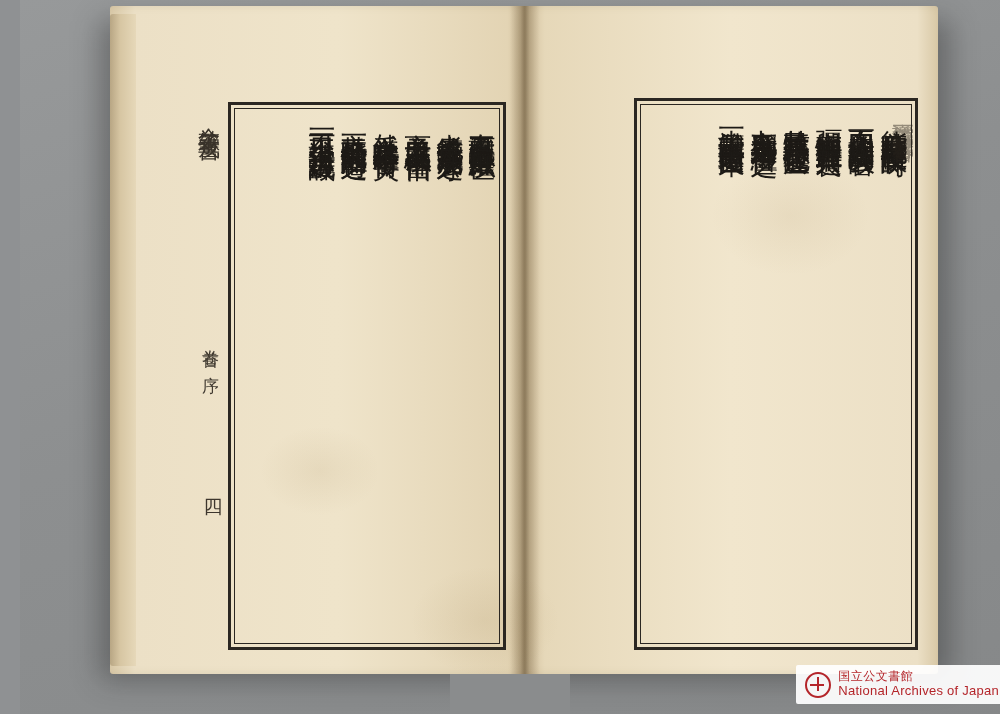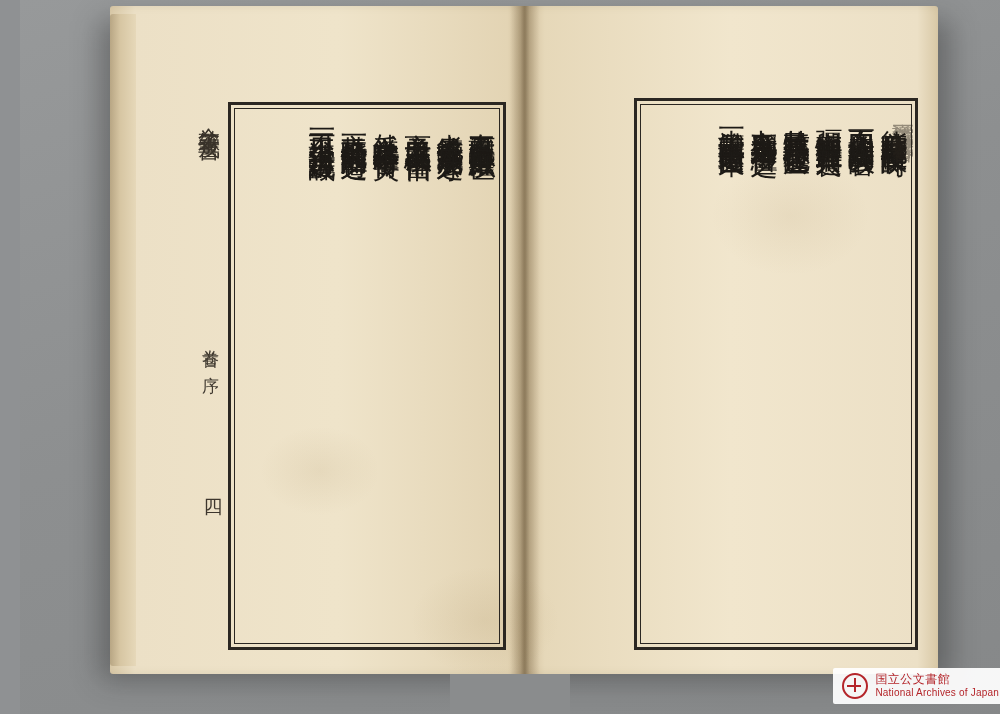--- a/index.html
+++ b/index.html
@@ -257,21 +257,21 @@
     line-height: 1.15;
   }
   #watermark .wm-jp {
     font-family: "DejaVu Sans", sans-serif;
     font-size: 12px;
     color: #b4252a;
     letter-spacing: 0.04em;
   }
   #watermark .wm-en {
     font-family: "Liberation Sans", sans-serif;
-    font-size: 10px;
+    font-size: 13px;
     color: #b4252a;
     letter-spacing: 0.02em;
   }
 </style>
 </head>
 <body>
 
 <div id="scene">
 
   <div id="book-shadow"></div>

